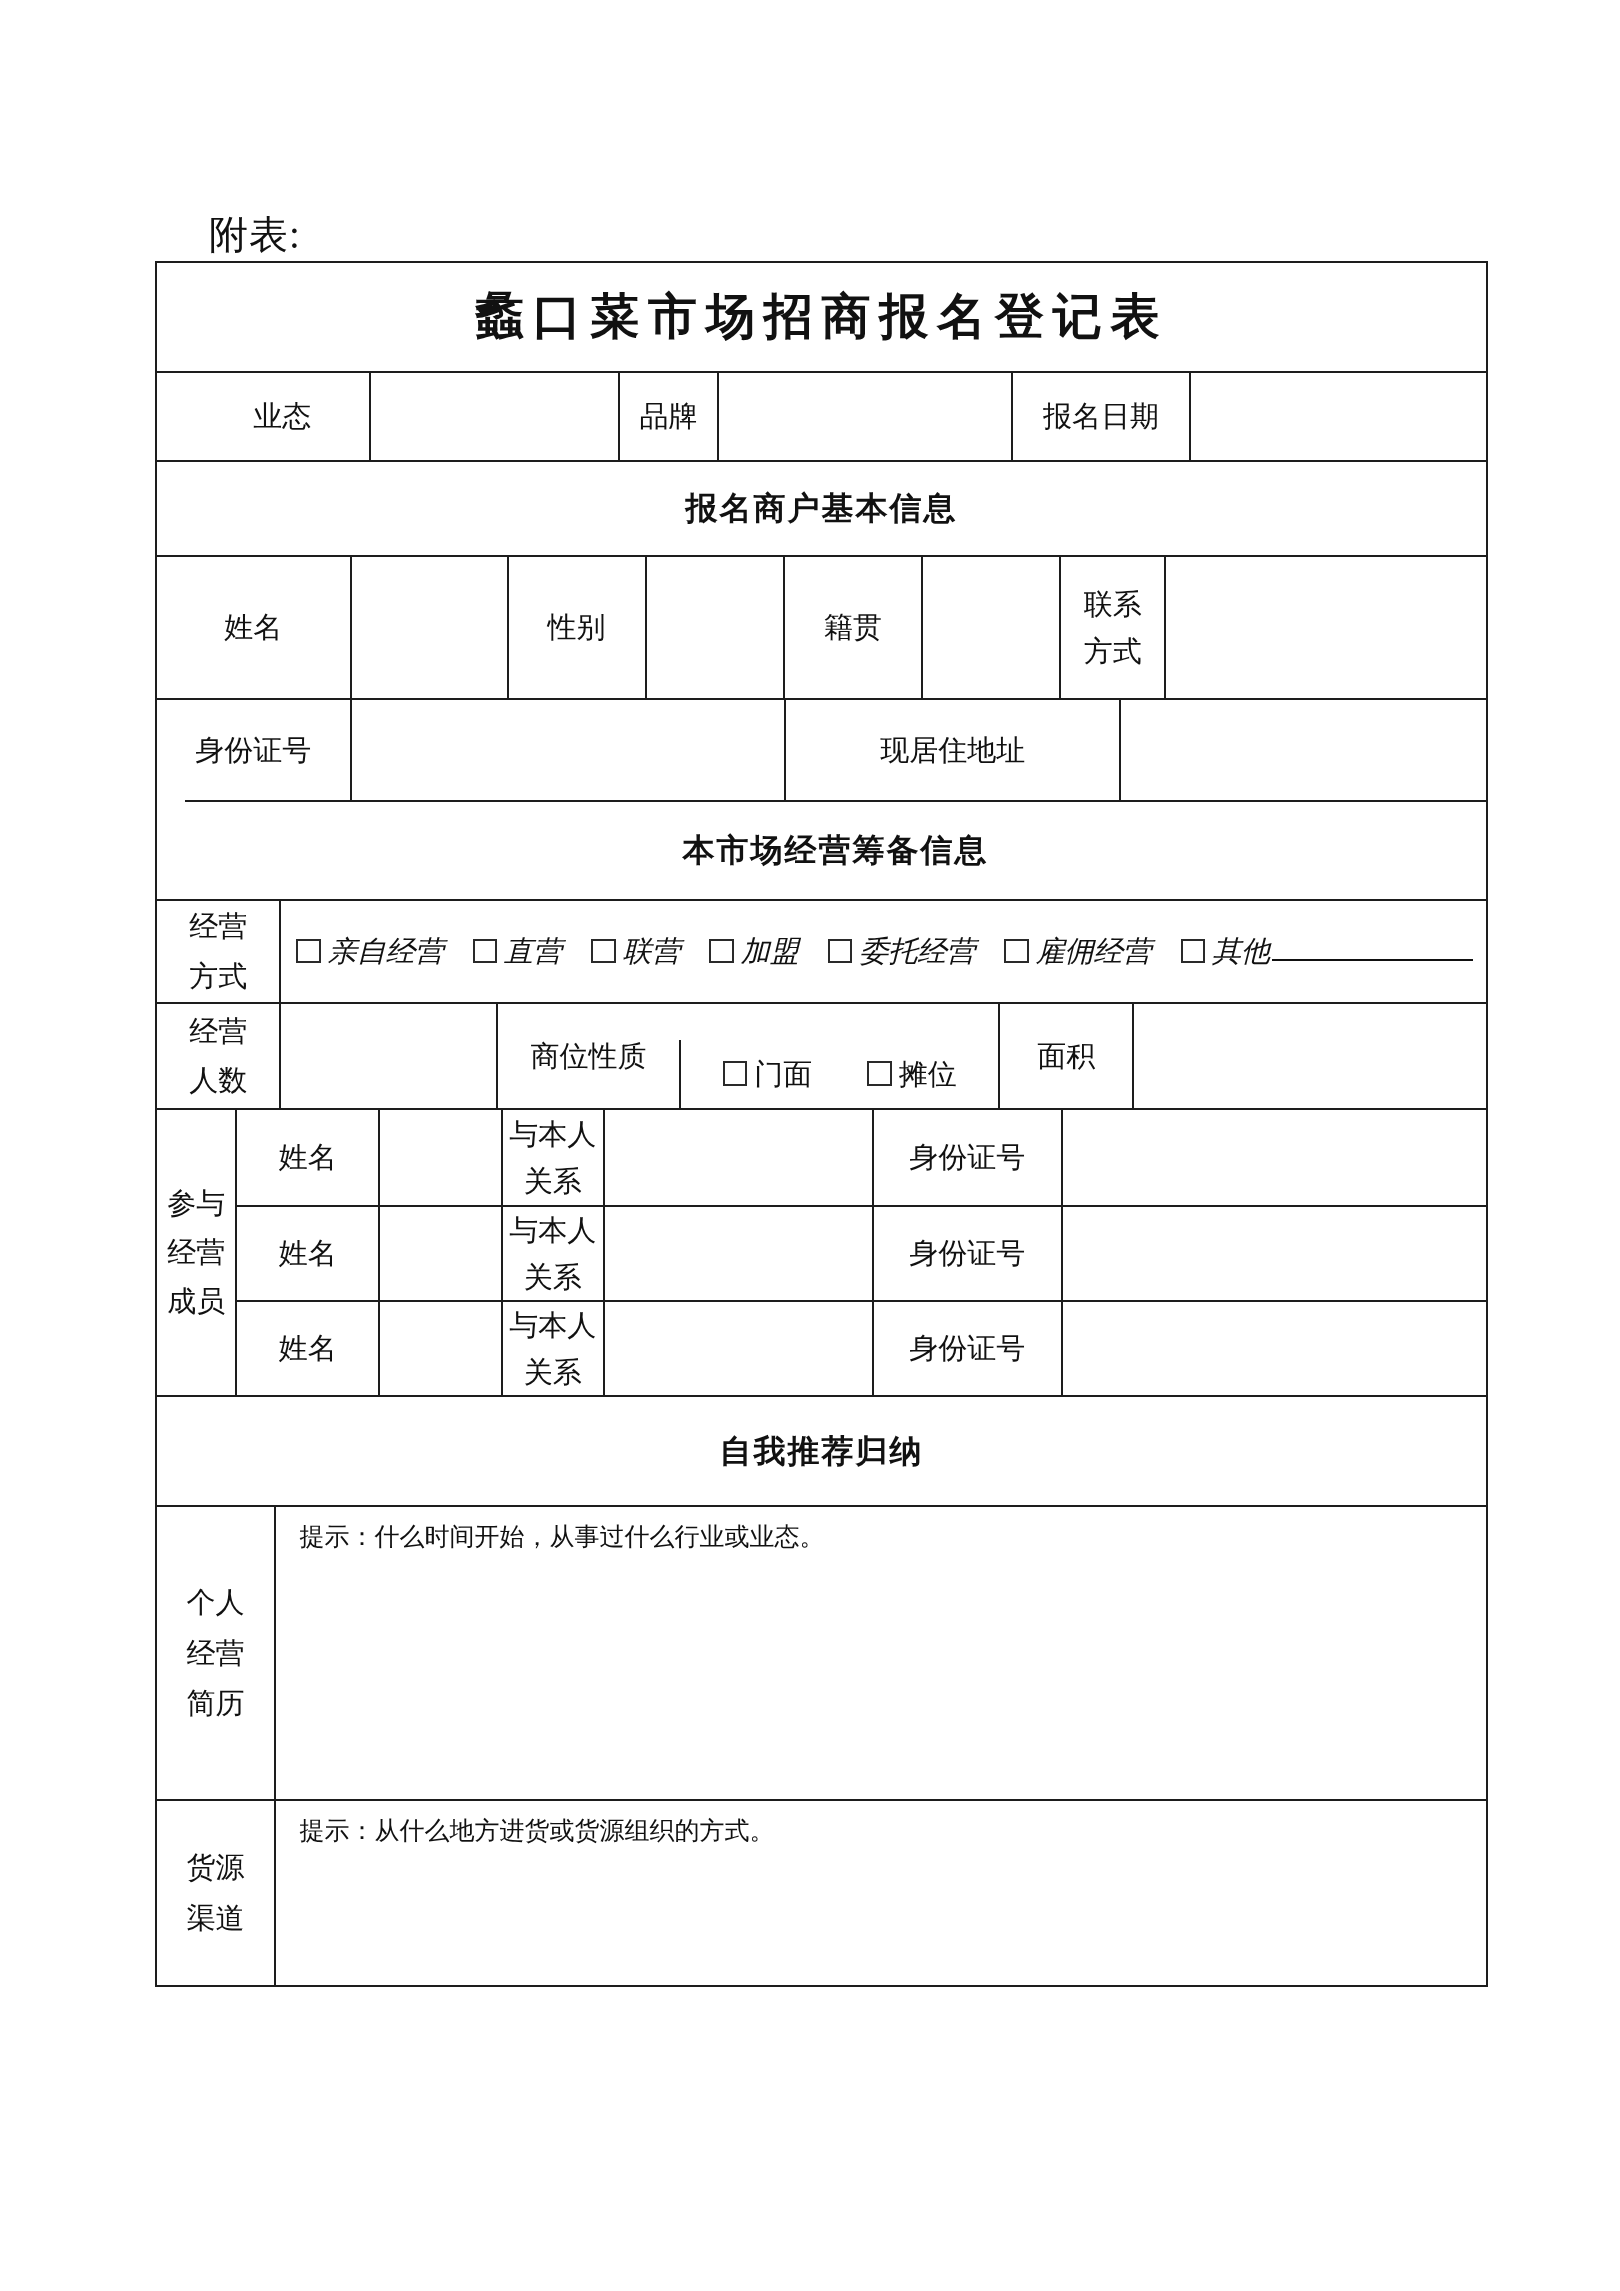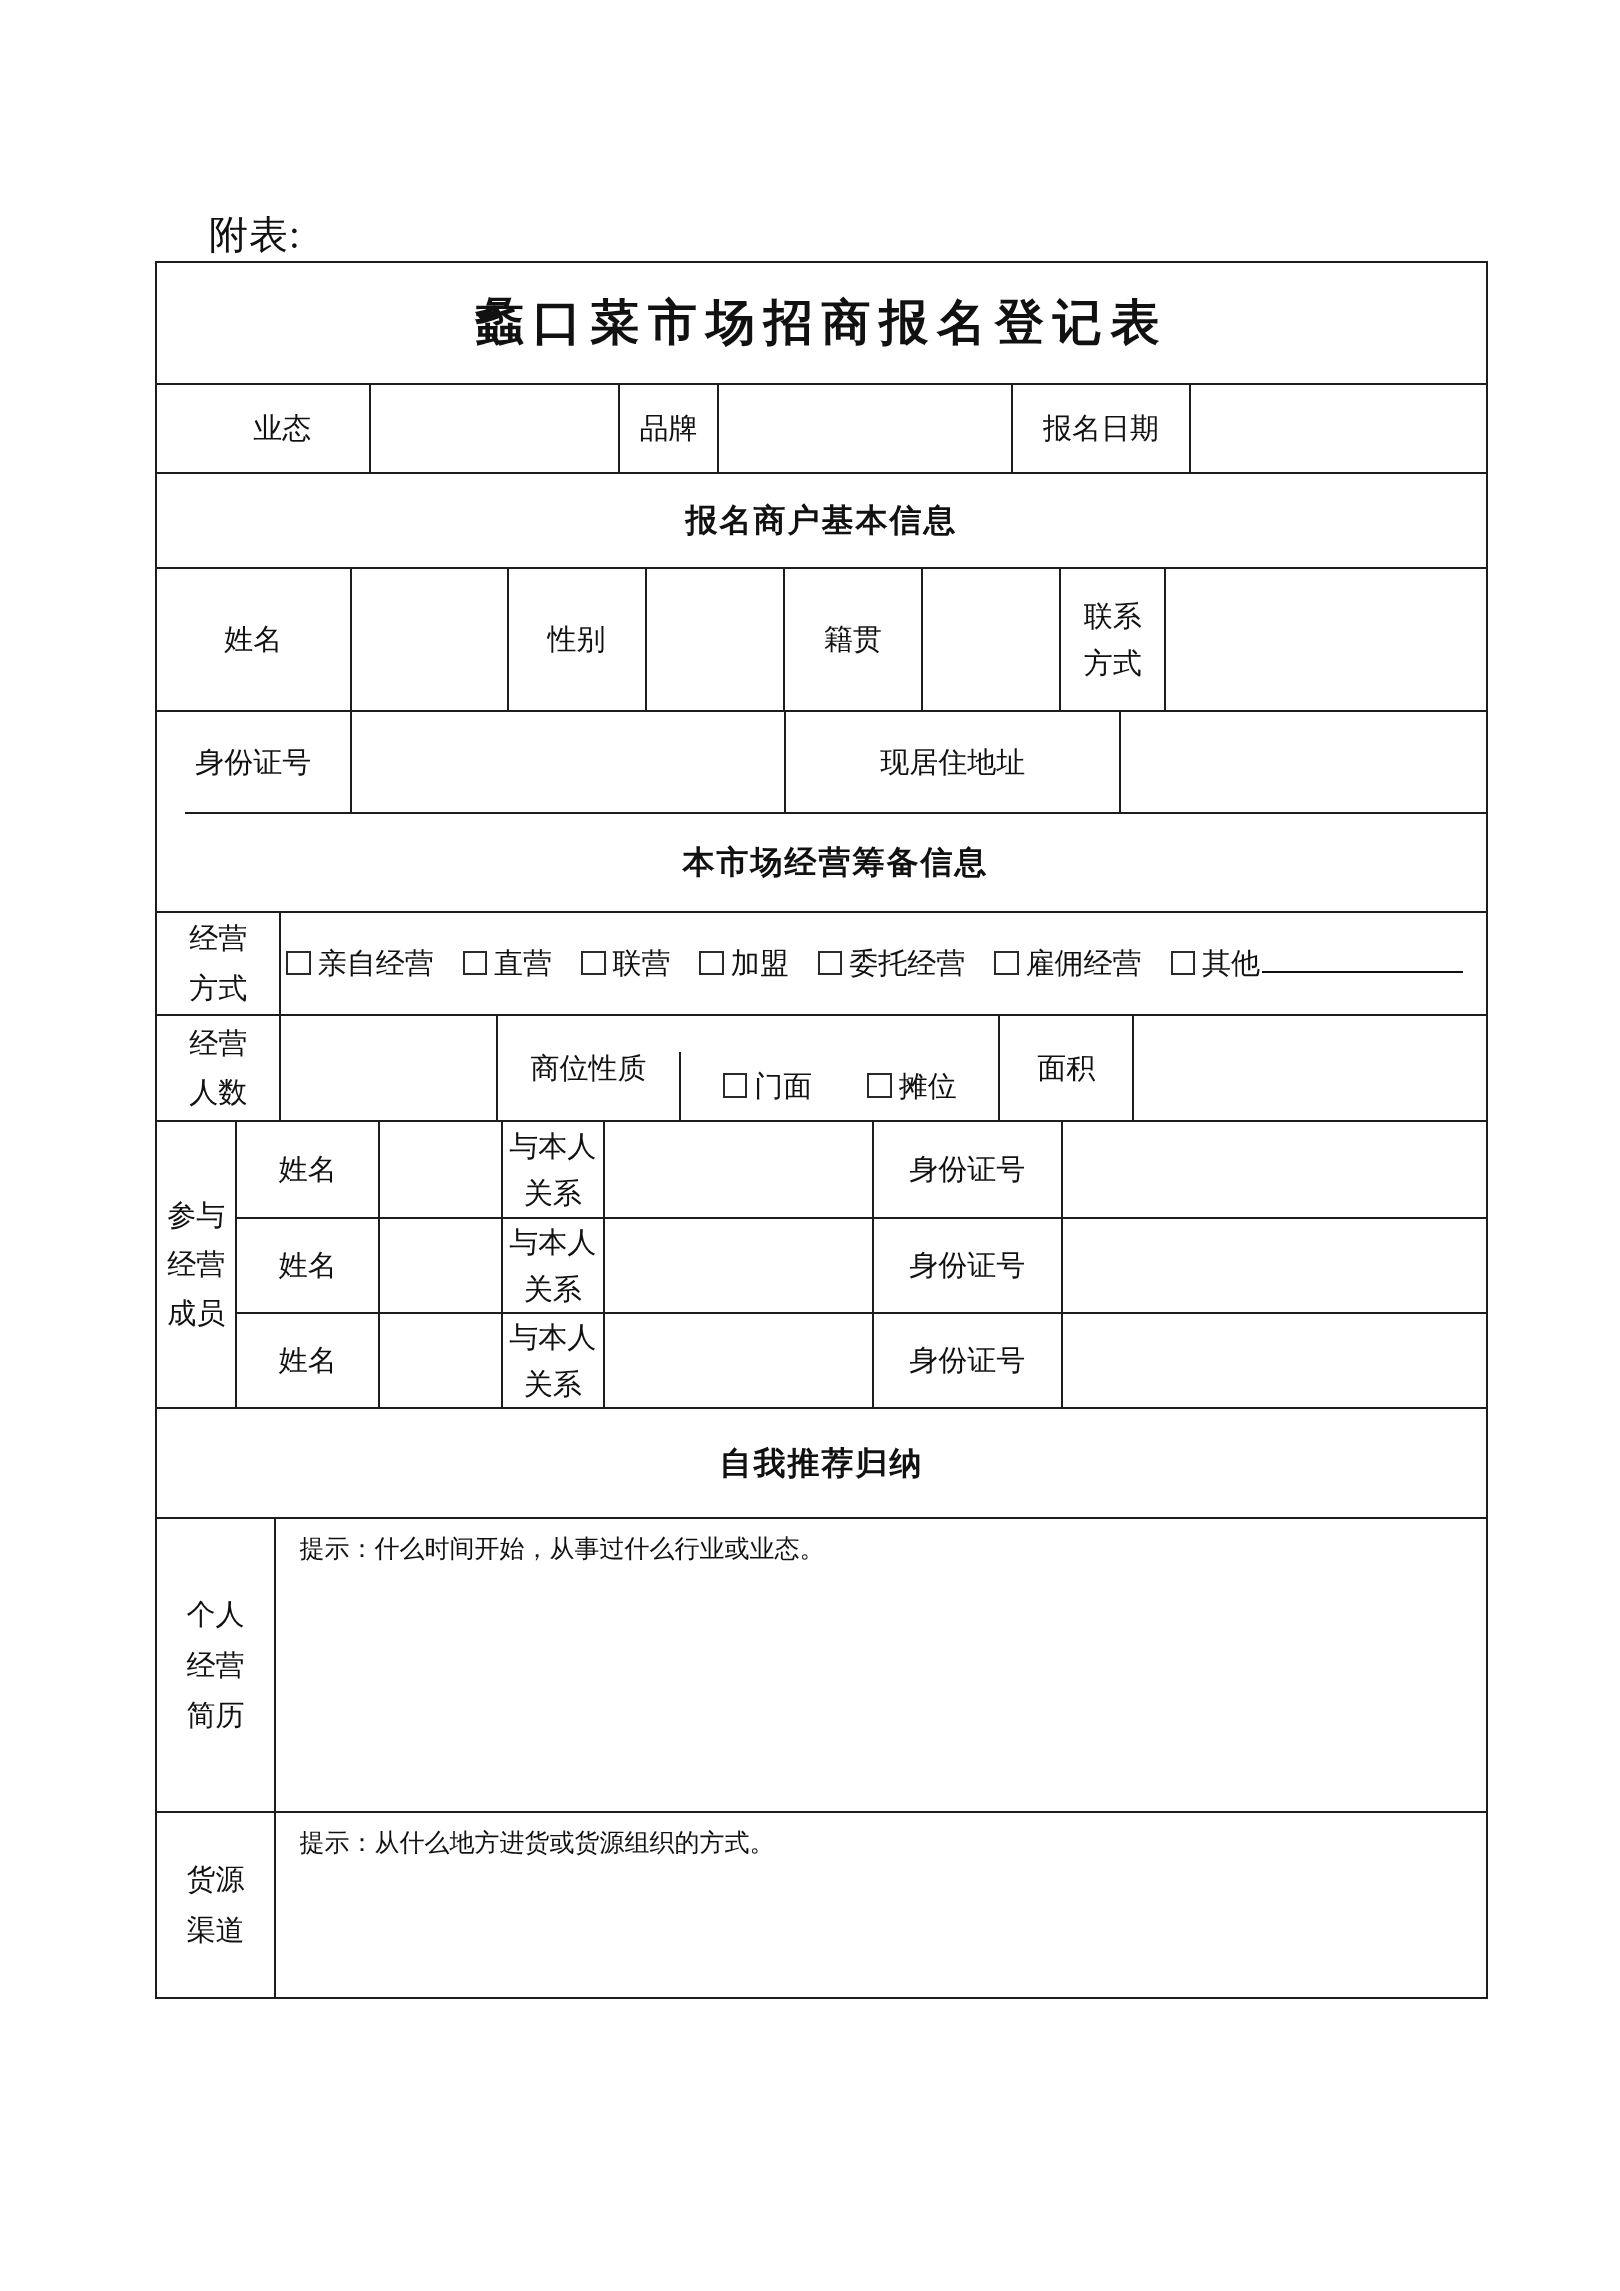--- a/index.html
+++ b/index.html
@@ -7,21 +7,21 @@
   .page{position:relative;width:1620px;height:2292px;background:#fff;overflow:hidden;}
   .attach{position:absolute;left:209px;top:208px;font-size:39px;letter-spacing:1px;}
   .tbl{position:absolute;left:155px;top:261px;width:1333px;border:2.9px solid #1d1d1d;box-sizing:border-box;background:#fff;}
   .row{display:flex;border-top:2px solid #1d1d1d;box-sizing:border-box;align-items:stretch;}
   .row.first{border-top:none;}
   .cell{border-left:2px solid #1d1d1d;box-sizing:border-box;display:flex;align-items:center;justify-content:center;
         text-align:center;font-size:29px;line-height:1.45;white-space:pre-line;min-width:0;}
   .row > .cell:first-child{border-left:none;}
   .flex1{flex:1 1 auto;}
   
-  .r-title{height:120px;}
+  .r-title{height:108px;}
   .r-title .cell{font-size:49px;font-weight:700;letter-spacing:8.8px;}
   
   .r-sec{height:95px;}
   .r-sec2{height:99px;margin-left:28px;}
   .r-sec3{height:110px;}
   .sec-cell{font-weight:700;font-size:32px;letter-spacing:2px;}
   
   .r-fields1{height:89px;padding-left:38px;}
   .r-fields1 > :nth-child(1){width:13.5%;}
   .r-fields1 > :nth-child(2){width:19.3%;}
@@ -38,21 +38,21 @@
   .r-person > :nth-child(6){width:10.4%;}
   .r-person > :nth-child(7){width:7.9%;line-height:1.6;}
   
   .r-id{height:102px;}
   .r-id > :nth-child(1){width:14.5%;}
   .r-id > :nth-child(2){width:32.7%;}
   .r-id > :nth-child(3){width:25.2%;}
   
   .r-mode{height:103px;}
   .r-mode > :nth-child(1){width:9.2%;line-height:1.7;}
-  .r-mode .opts{justify-content:flex-start;text-align:left;padding-left:5px;font-size:29px;white-space:nowrap;}
+  .r-mode .opts{justify-content:flex-start;text-align:left;padding-left:15px;font-size:29px;white-space:nowrap;font-style:italic;}
   
   .r-count{height:106px;}
   .r-count > :nth-child(1){width:9.2%;line-height:1.7;}
   .r-count > :nth-child(2){width:16.3%;}
   .r-count > :nth-child(3){width:13.8%;}
   .r-count > :nth-child(4){width:24.0%;}
   .r-count > :nth-child(5){width:10.1%;}
   
   .r-members{min-height:285px;}
   .mlabel{width:5.9%;line-height:1.7;}

